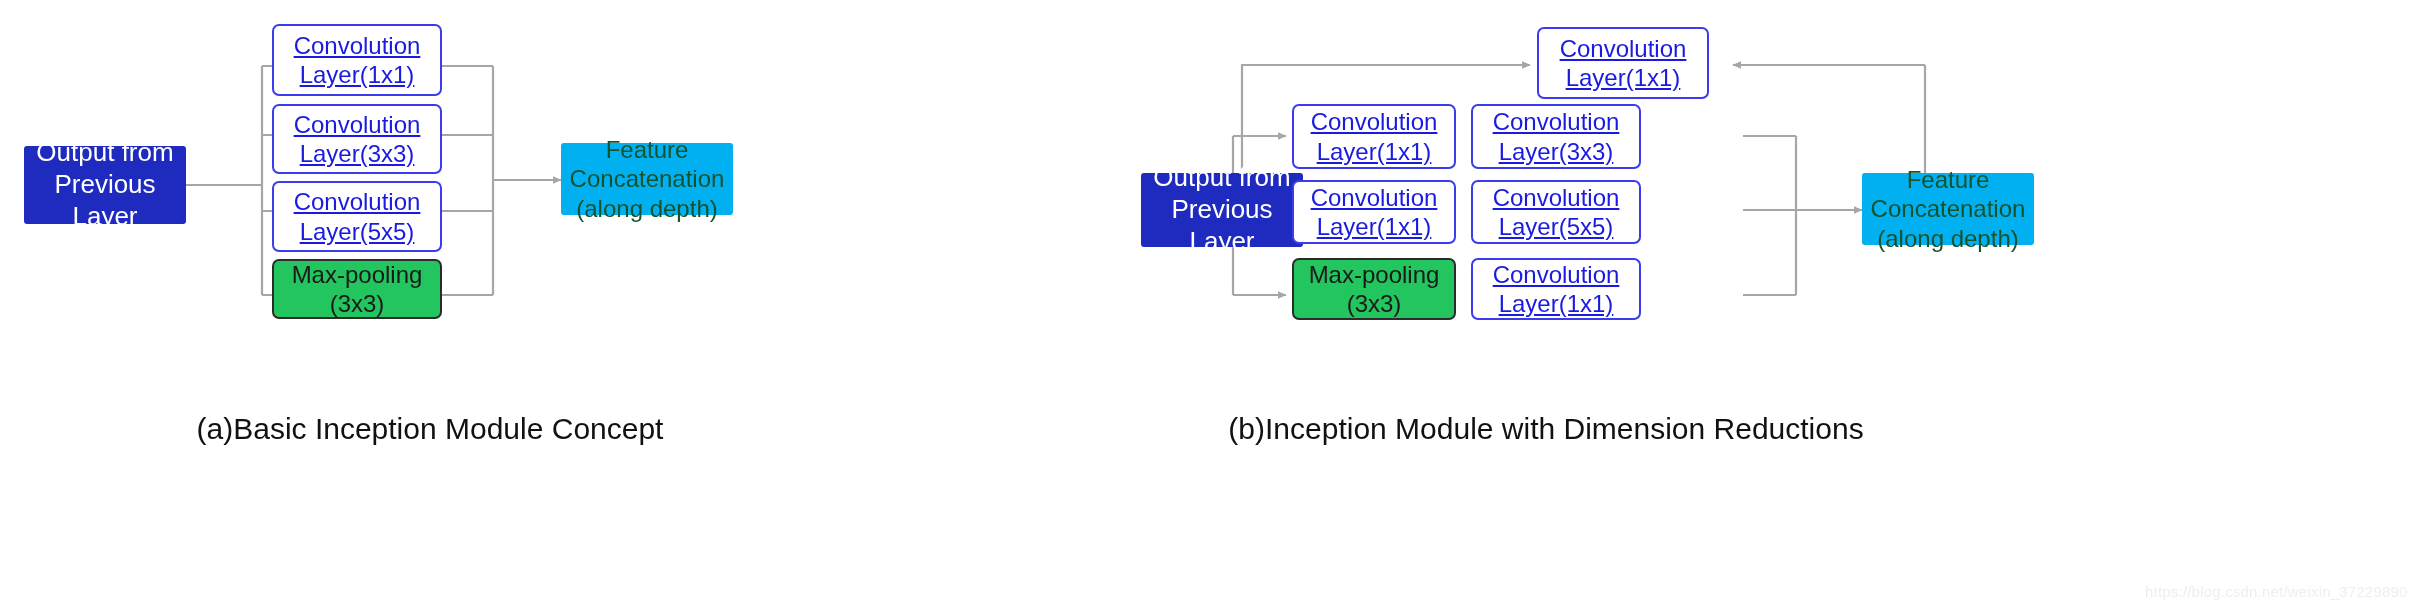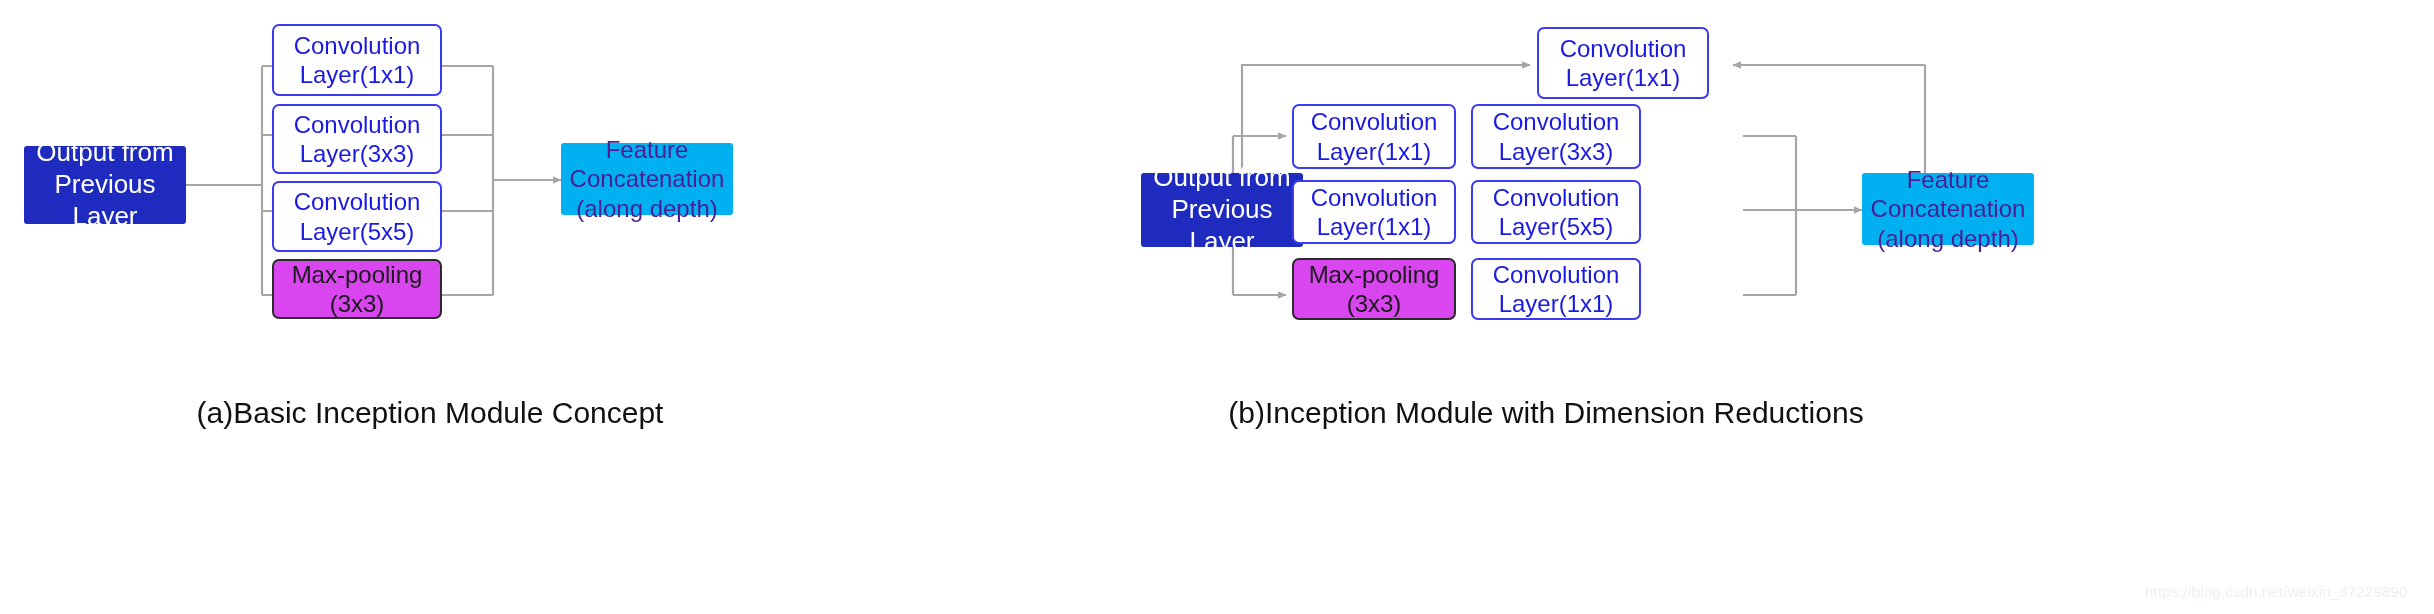--- a/index.html
+++ b/index.html
@@ -42,47 +42,49 @@
   
   .node.fill-dark {
     background: #1f2bbf;
     color: #ffffff;
     border: none;
     border-radius: 3px;
     font-size: 26px;
   }
   .node.fill-cyan {
     background: #00b0f0;
-    color: #4c1d95;
+    color: #14532d;
     border: none;
     border-radius: 3px;
     font-size: 24px;
   }
   
   .node.outline-blue {
     background: #ffffff;
     color: #1a1ae0;
     border: 2px solid #3b3bf0;
     border-radius: 7px;
     font-size: 24px;
+    text-decoration: underline;
   }
   .node.outline-black {
-    background: #d946ef;
+    background: #22c55e;
     color: #1a1a1a;
     border: 2px solid #2b2b2b;
     border-radius: 7px;
     font-size: 24px;
   }
   .caption {
     position: absolute;
     text-align: center;
     color: #111111;
     font-size: 30px;
     letter-spacing: 0px;
     z-index: 3;
+    margin-top: 16px;
   }
   .watermark {
     position: absolute;
     color: #eceff2;
     font-size: 15px;
     letter-spacing: 0.2px;
     z-index: 2;
     user-select: none;
   }
 </style>

